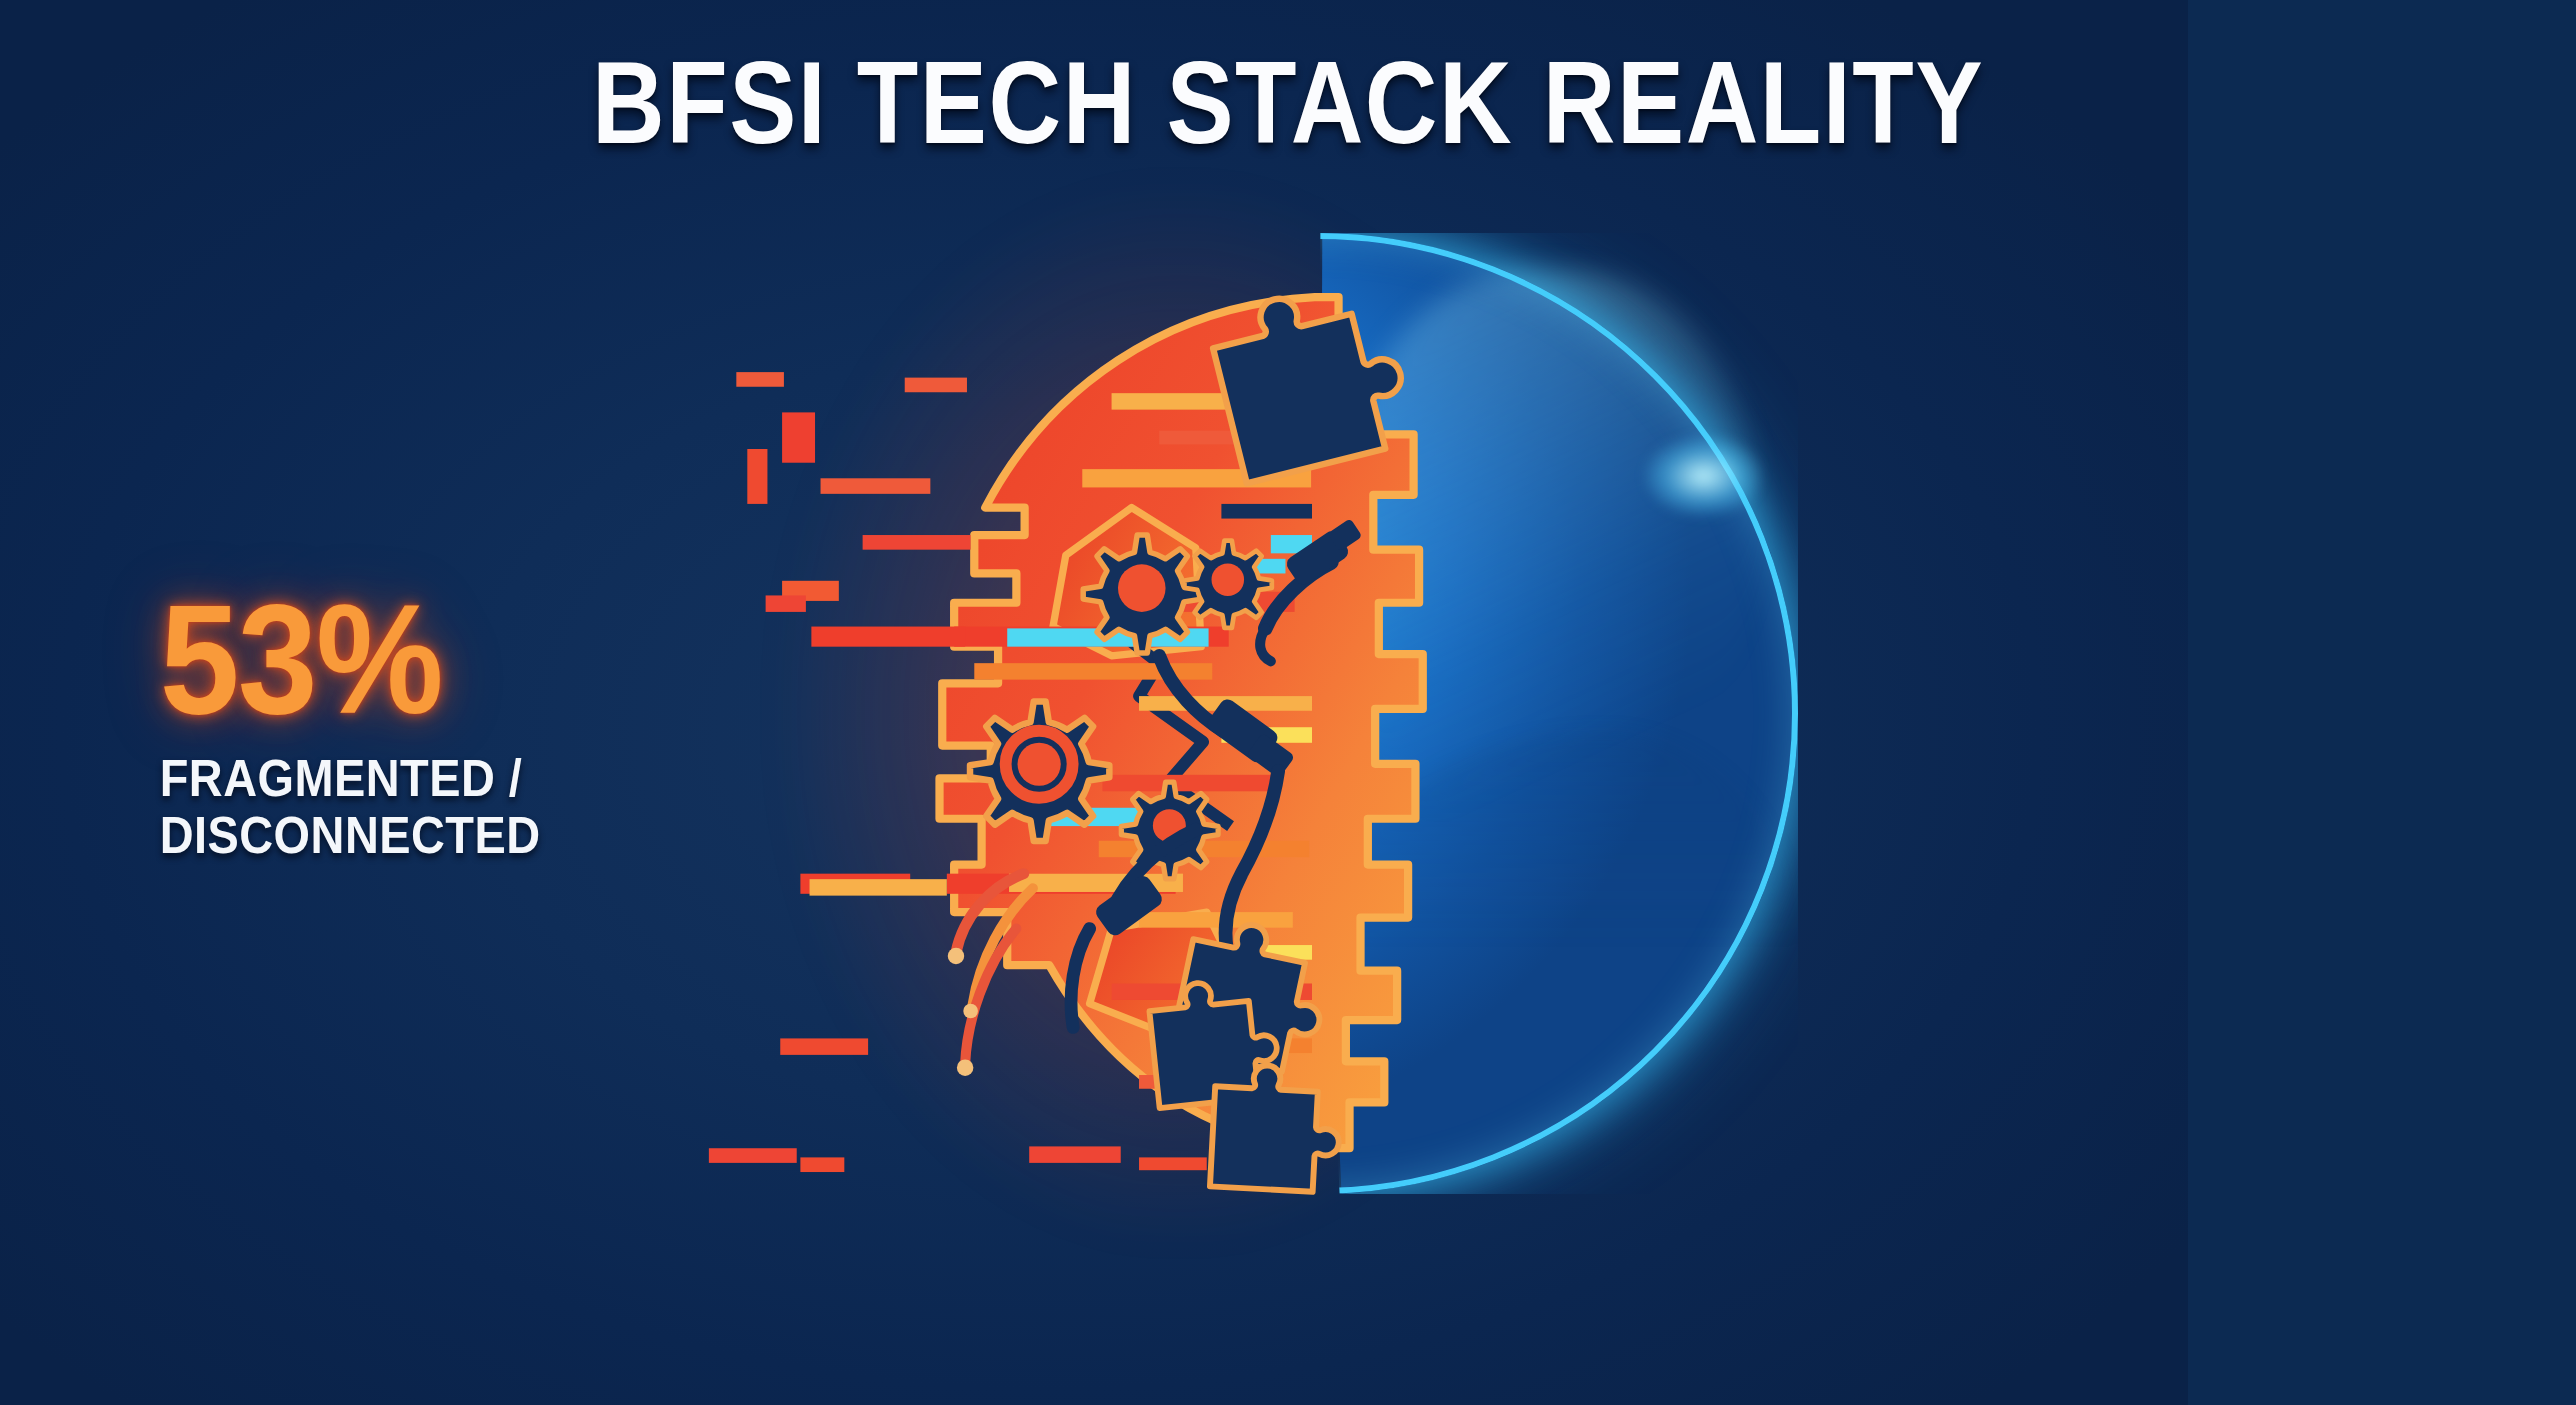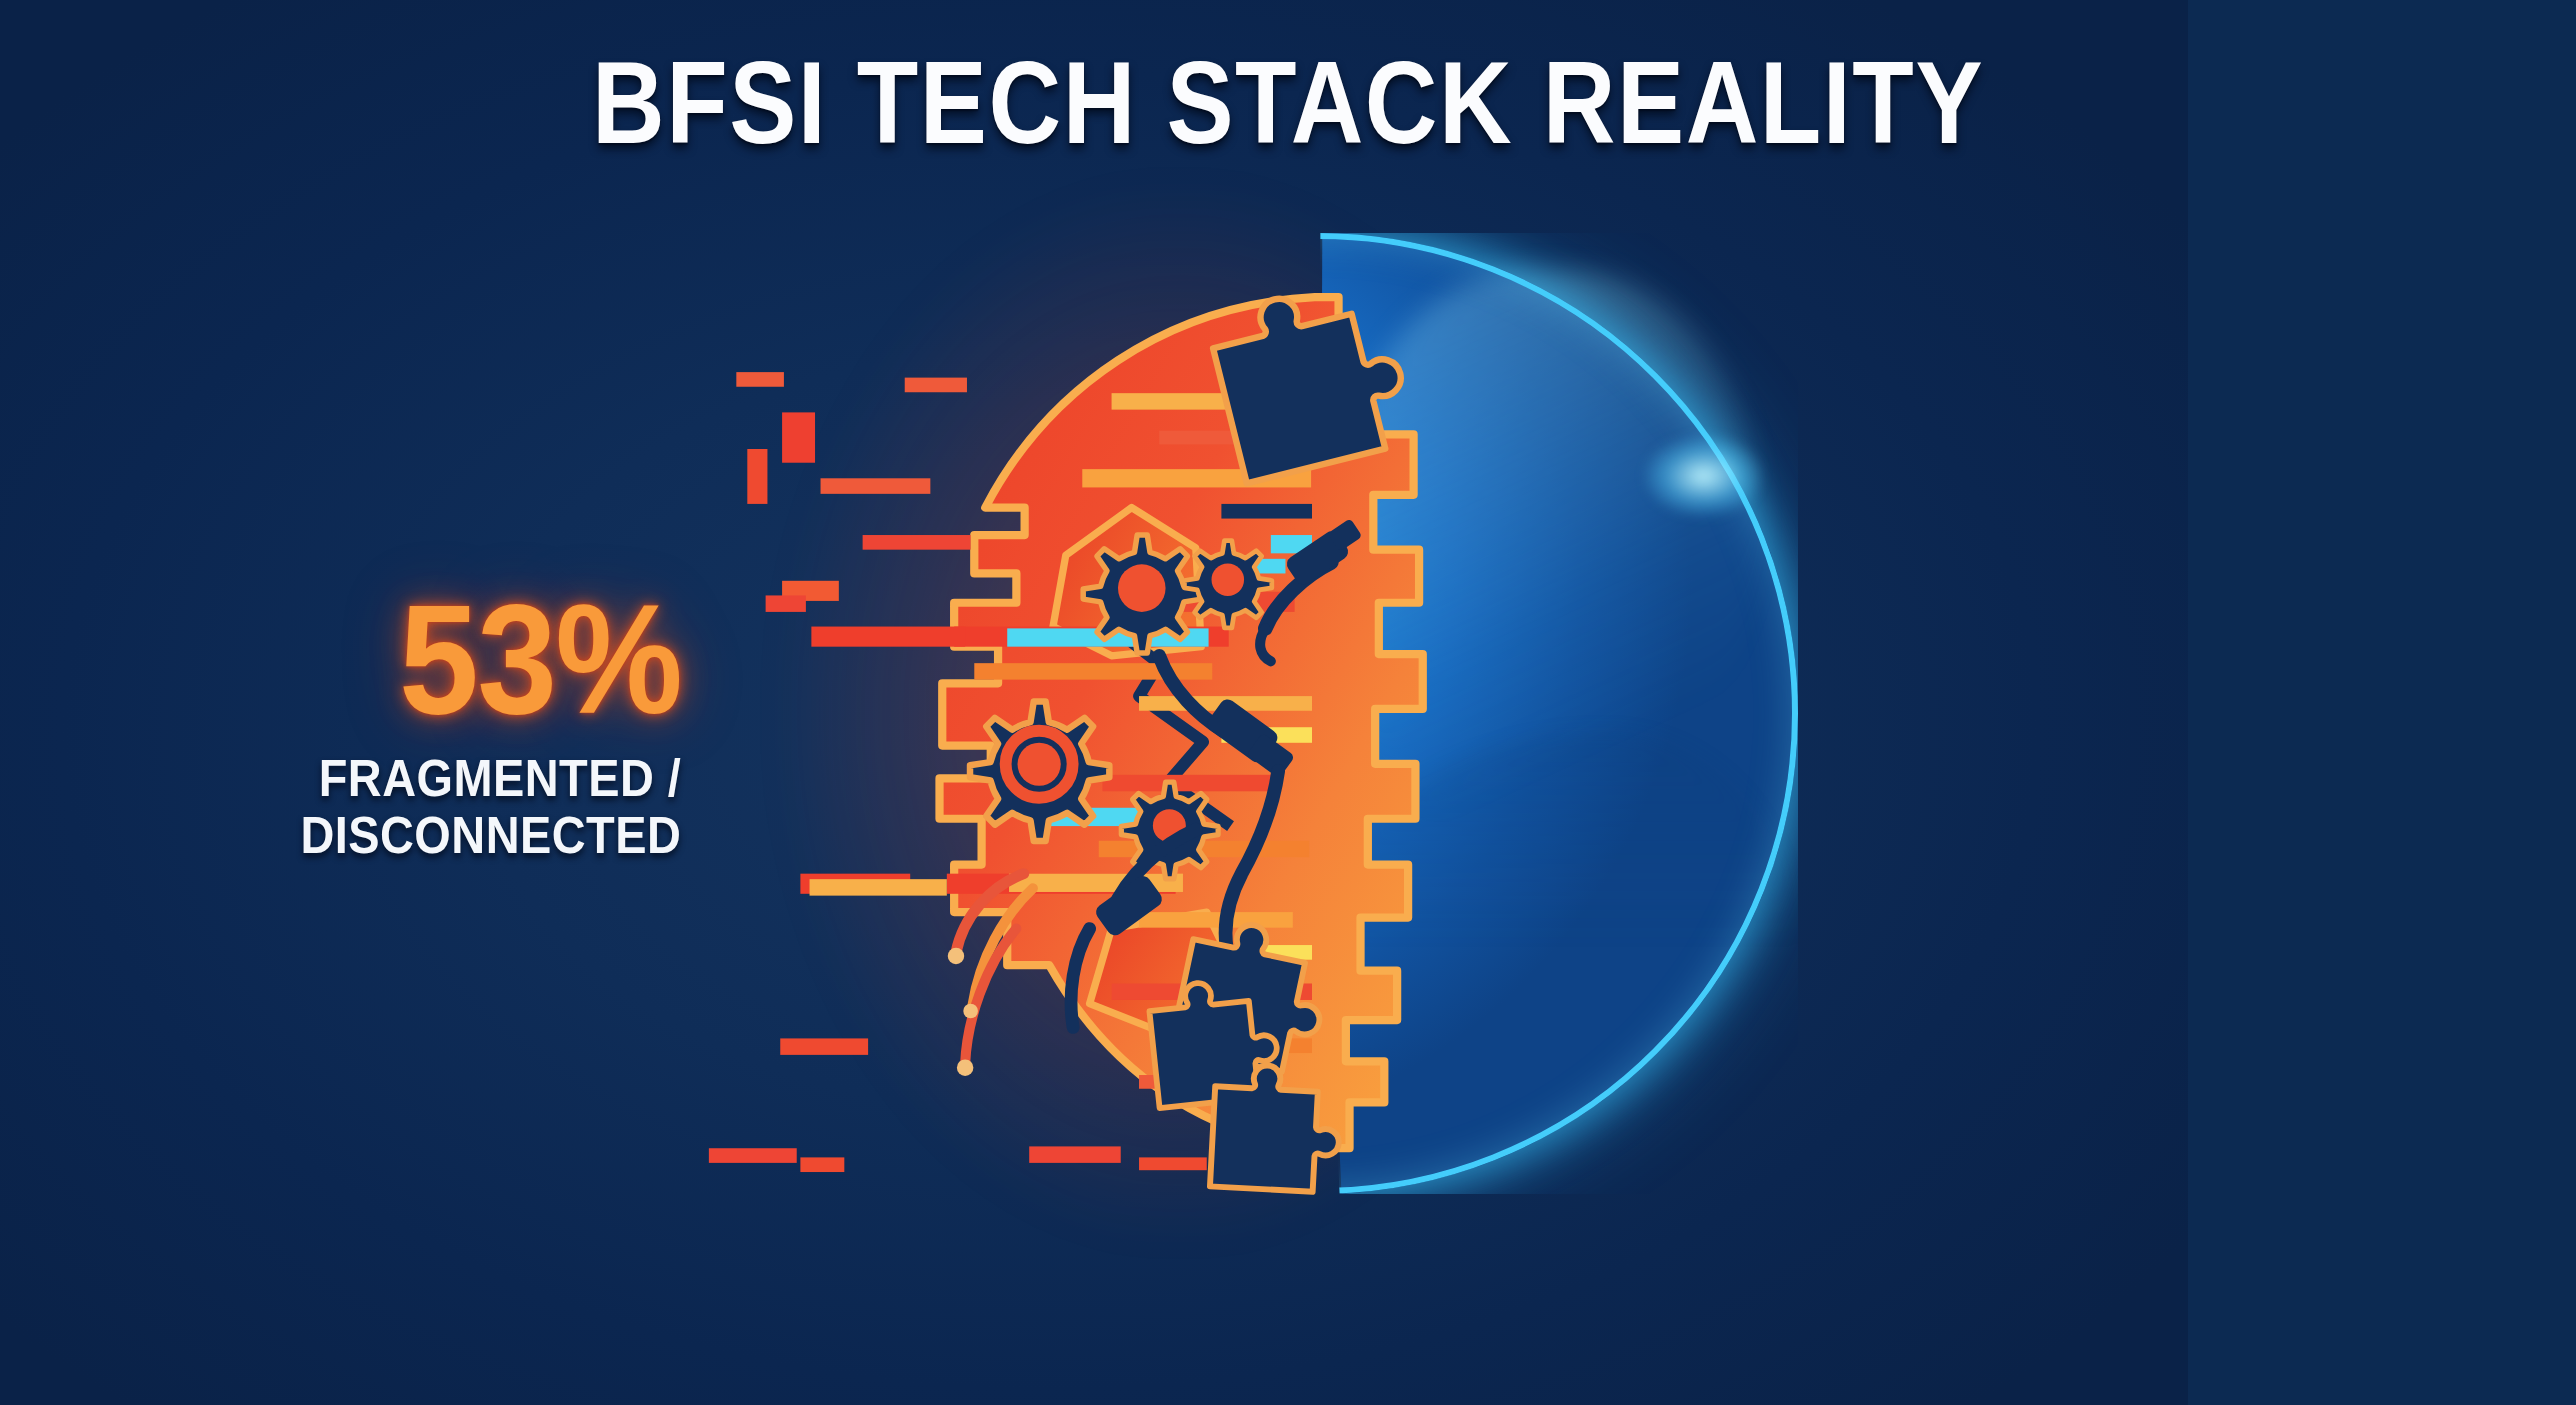--- a/index.html
+++ b/index.html
@@ -67,21 +67,21 @@
   }
   
   #orange-glow {
     position:absolute; left:-55px; top:-46px; width:640px; height:1052px;
     background:radial-gradient(ellipse at 62% 50%, rgba(240,80,40,0.34) 0%, rgba(220,60,30,0.14) 45%, rgba(200,50,20,0) 72%);
     filter:blur(20px);
   }
   svg.layer { position:absolute; left:0; top:0; width:961px; height:961px; overflow:visible; }
   
   .stat { position:absolute; }
-  #stat-left  { left:137px;  top:585px; width:567px; text-align:right; }
+  #stat-left  { left:137px;  top:585px; width:567px; text-align:left; }
   #stat-right { left:1903px; top:585px; width:567px; text-align:center; }
   .stat-value {
     font-size:156px; font-weight:bold; line-height:0.95;
     letter-spacing:-1.8px;
     font-family:"Liberation Sans", sans-serif;
     transform:scaleX(0.92); transform-origin:50% 50%;
   }
   #value-left  {
     color:#f99a3a;
     text-shadow: 0 0 3.7px #c23a18, 0 0 12.8px rgba(236,86,30,0.85),

